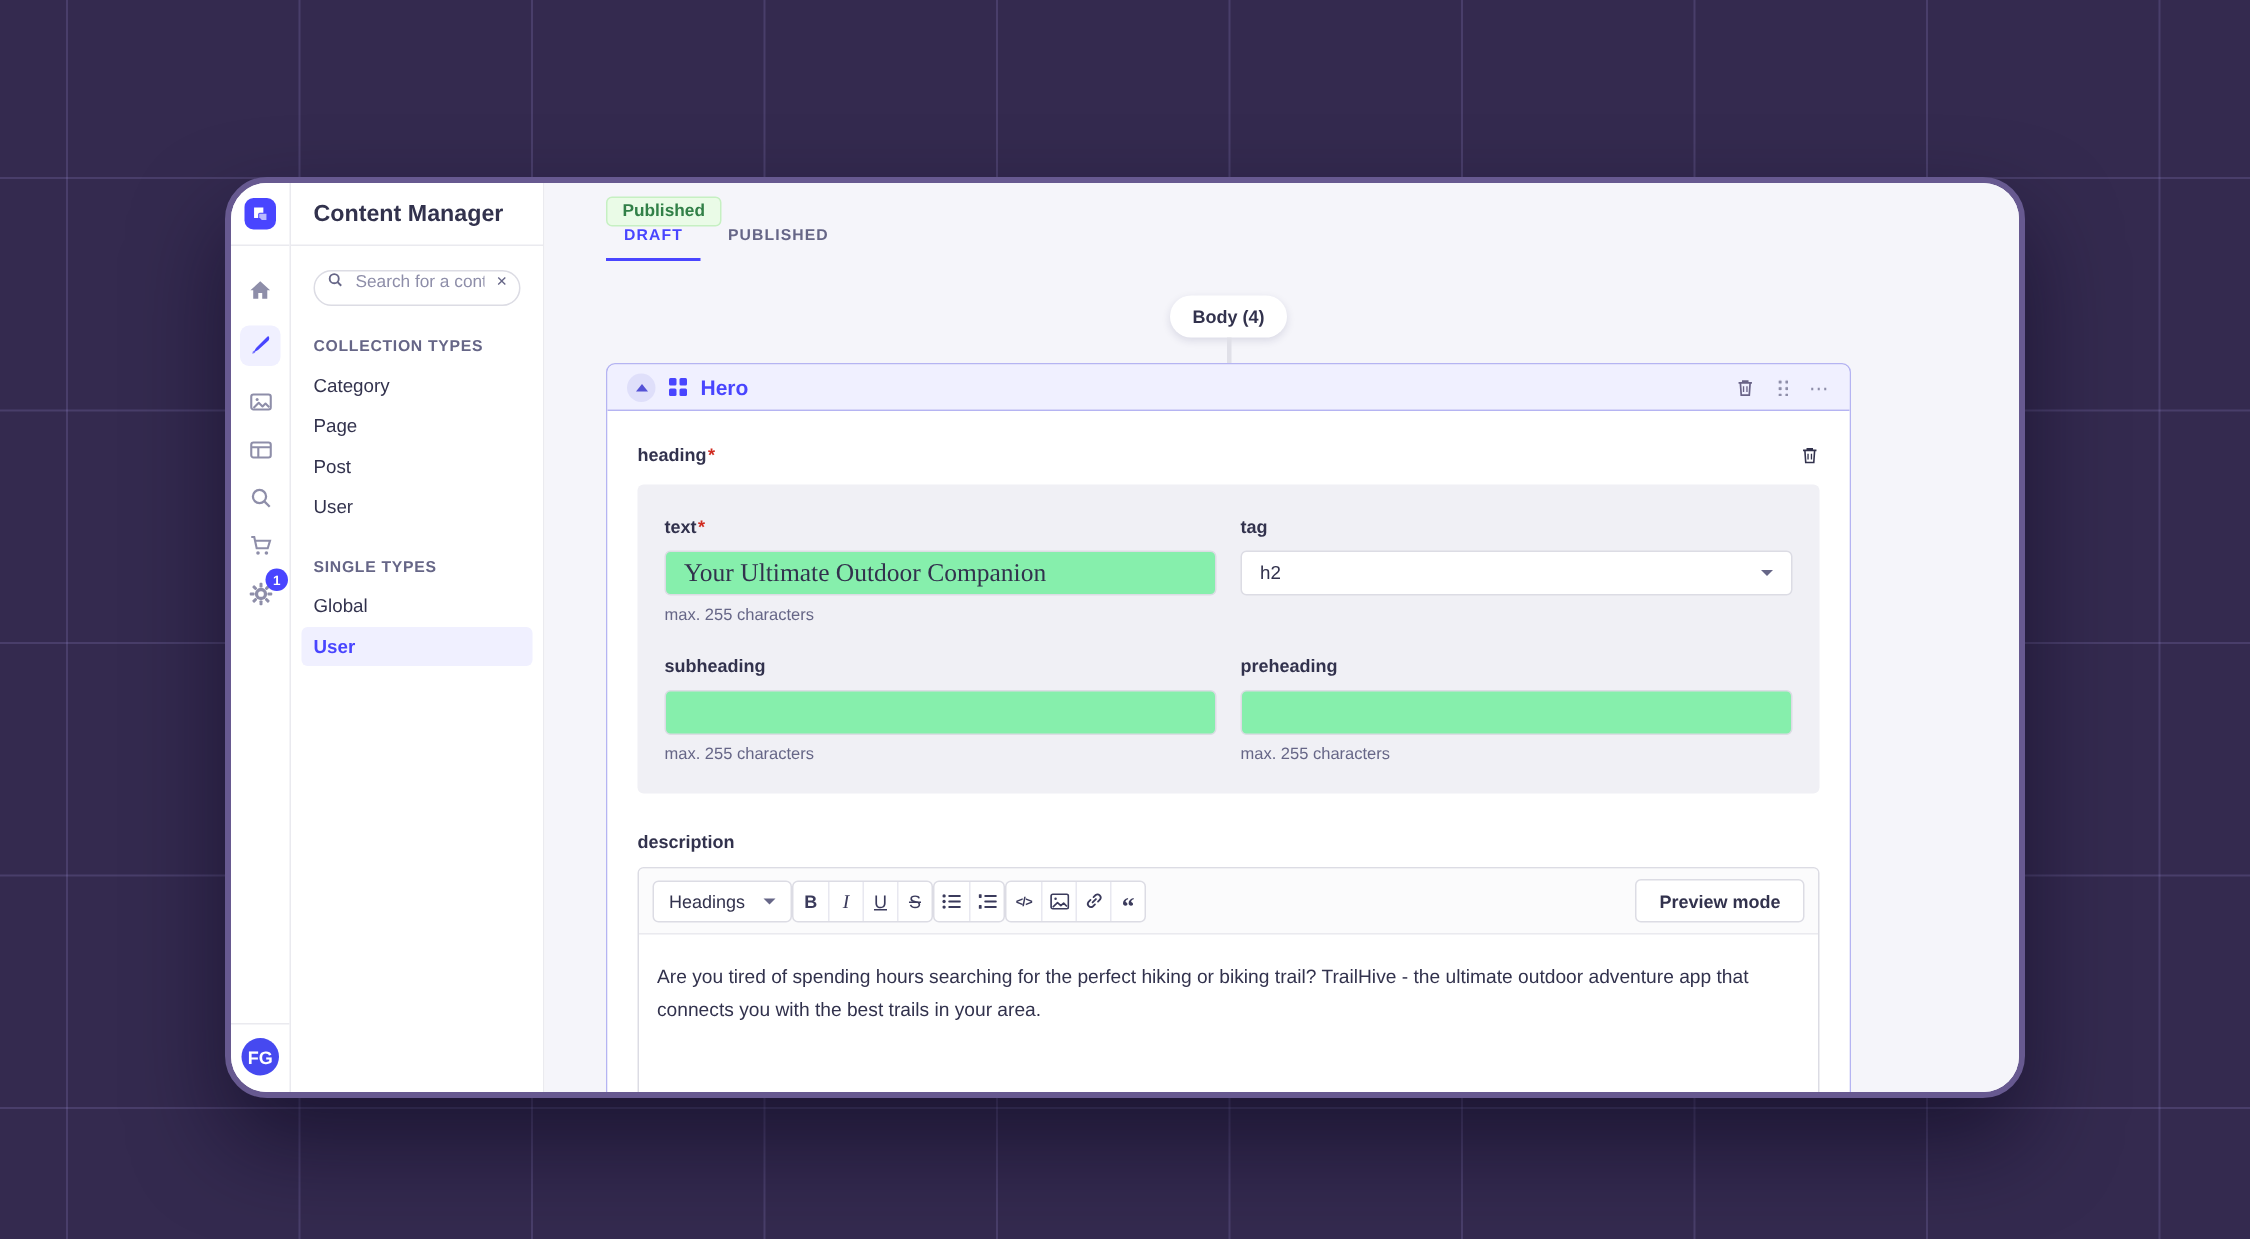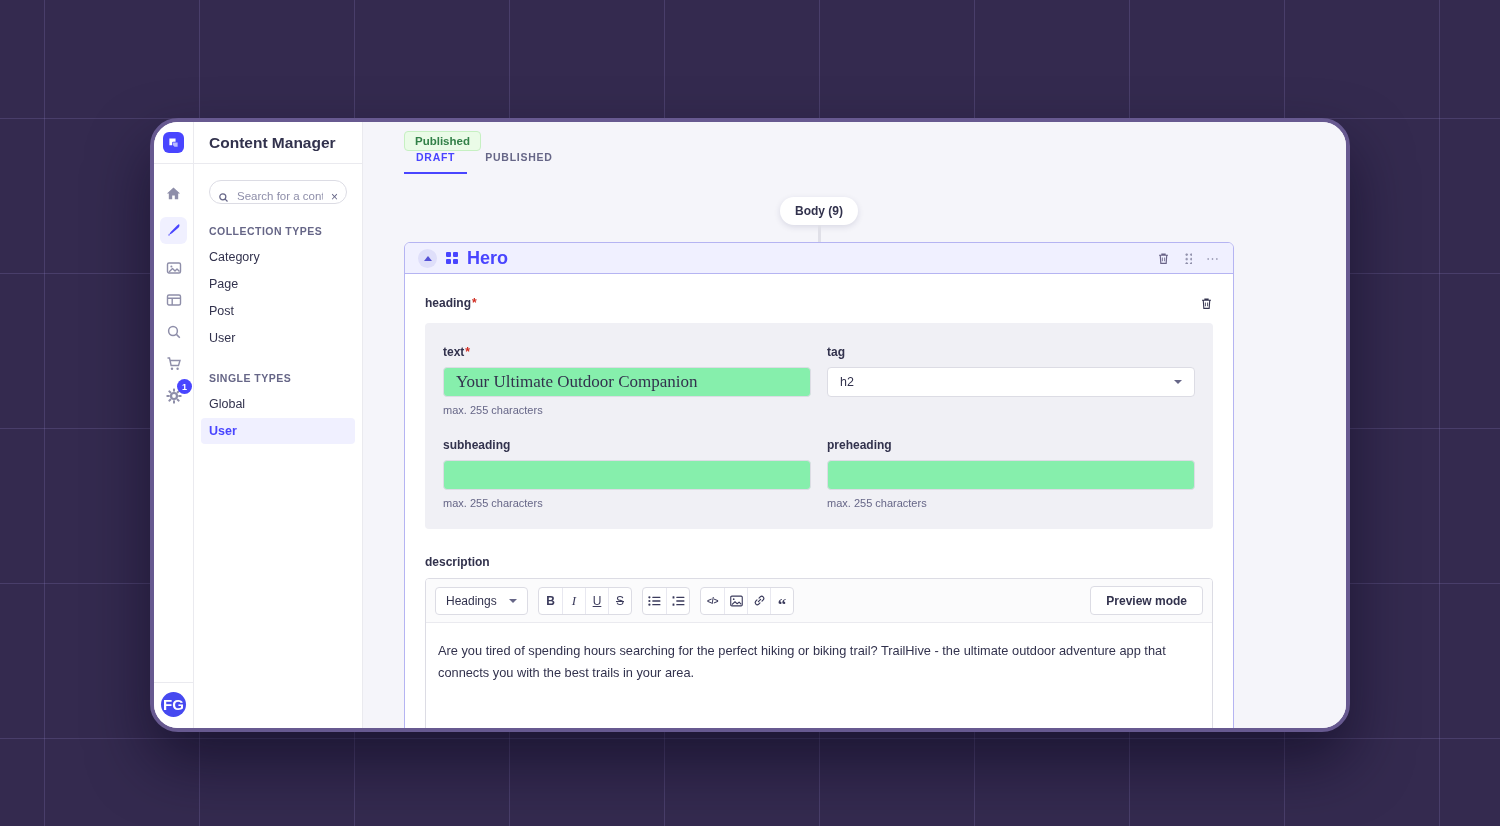--- a/index.html
+++ b/index.html
@@ -27,26 +27,26 @@
   .rail{width:39px;flex-shrink:0;border-right:1px solid #eaeaef;display:flex;flex-direction:column;align-items:center;background:#fff;}
   .rail-header{height:42px;width:100%;display:flex;align-items:center;justify-content:center;border-bottom:1px solid #eaeaef;box-sizing:border-box;}
   .logo{width:21px;height:21px;border-radius:6px;background:#4945ff;display:flex;align-items:center;justify-content:center;}
   .rail-nav{display:flex;flex-direction:column;align-items:center;gap:15px;margin-top:21px;}
   .rail-icon{color:#8e8ea9;display:flex;align-items:center;justify-content:center;width:17px;height:17px;}
   .rail-icon svg{display:block;}
   .active-wrap{width:27px;height:27px;background:#f0f0ff;border-radius:6px;display:flex;align-items:center;justify-content:center;}
   .gear-wrap{position:relative;}
   .notif{position:absolute;top:-8px;right:-10px;width:15px;height:15px;border-radius:50%;background:#4945ff;color:#fff;font-size:9px;font-weight:700;display:flex;align-items:center;justify-content:center;}
   .rail-footer{margin-top:auto;width:100%;border-top:1px solid #eaeaef;display:flex;justify-content:center;padding:9px 0 11px;}
-  .avatar{width:25px;height:25px;border-radius:50%;background:#4649f0;color:#fff;font-size:15px;font-weight:700;display:flex;align-items:center;justify-content:center;}
+  .avatar{width:25px;height:25px;border-radius:50%;background:#4649f0;color:#fff;font-size:12px;font-weight:700;display:flex;align-items:center;justify-content:center;}
   
   .panel{width:169px;flex-shrink:0;border-right:1px solid #eaeaef;background:#fff;box-sizing:border-box;}
   .panel-header{height:42px;border-bottom:1px solid #eaeaef;display:flex;align-items:center;padding-left:15px;font-size:15.5px;font-weight:700;color:#32324d;box-sizing:border-box;}
   .panel-body{padding:16px 15px;}
-  .searchbox{display:flex;align-items:flex-end;gap:6px;border:1px solid #dcdce4;border-radius:12px;height:24px;padding:0 8px;background:#fff;box-sizing:border-box;}
+  .searchbox{display:flex;align-items:flex-start;gap:6px;border:1px solid #dcdce4;border-radius:12px;height:24px;padding:0 8px;background:#fff;box-sizing:border-box;}
   .searchbox input{border:0;outline:0;flex:1;min-width:0;font-size:11.5px;color:#32324d;font-family:inherit;background:transparent;}
   .searchbox input::placeholder{color:#8e8ea9;}
   .close-x{color:#666687;font-size:12px;line-height:1;}
   .section-label{margin-top:21px;font-size:10.5px;font-weight:700;letter-spacing:.045em;color:#666687;}
   .nav-list{margin-top:7px;}
   .nav-item{margin:1px -8px 0;padding:6px 8px;font-size:12.5px;color:#32324d;border-radius:4px;cursor:default;}
   .nav-item.active{background:#f0f0ff;color:#4945ff;font-weight:700;}
   
   .content{flex:1;background:#f5f5fa;padding:9px 0 0 41px;overflow:hidden;position:relative;box-sizing:border-box;}
   .status-badge{display:inline-block;background:#eafbe7;border:1px solid #c6f0c2;color:#328048;font-size:11.5px;font-weight:700;padding:3px 10px;border-radius:4px;}
@@ -54,37 +54,37 @@
   .tab{font-size:10.5px;font-weight:700;letter-spacing:.07em;padding:0 12px 9px;color:#666687;}
   .tab.active{color:#4945ff;border-bottom:2px solid #4945ff;}
   .main-col{width:830px;margin-top:23px;}
   .chip-wrap{display:flex;flex-direction:column;align-items:center;}
   .chip{background:#fff;border-radius:18px;padding:7px 15px;font-size:12px;font-weight:600;color:#32324d;box-shadow:0 2px 6px rgba(33,33,82,.13);}
   .connector{width:3px;height:17px;background:#e0e0e8;}
   .hero{border:1px solid #b5b4f2;border-radius:6px 6px 0 0;}
   .hero-header{height:30px;background:#f0f0ff;display:flex;align-items:center;padding:0 13px;gap:9px;border-radius:5px 5px 0 0;box-sizing:border-box;}
   .collapse-btn{width:19px;height:19px;border-radius:50%;background:#dfdffa;display:flex;align-items:center;justify-content:center;}
   .caret-up{width:0;height:0;border-left:4px solid transparent;border-right:4px solid transparent;border-bottom:5px solid #5552d6;}
-  .hero-title{font-size:18px;font-weight:700;color:#4945ff;}
+  .hero-title{font-size:14px;font-weight:700;color:#4945ff;}
   .hero-actions{margin-left:auto;display:flex;align-items:center;gap:14px;color:#8e8ea9;}
   .drag-dots{width:8px;height:12px;background-image:radial-gradient(circle,#8e8ea9 1.1px,transparent 1.3px);background-size:4.5px 4.4px;background-position:0.5px 0.5px;}
   .ellipsis{font-size:13px;color:#8e8ea9;letter-spacing:1px;line-height:1;}
   .hero-body{background:#fff;padding:22px 20px 0;border-top:1px solid #b5b4f2;}
   .field-label{font-size:12px;font-weight:700;color:#32324d;}
   .req{color:#d02b20;margin-left:1px;}
   .heading-row{display:flex;justify-content:space-between;align-items:center;}
   .group-box{margin-top:13px;background:#f0f0f5;border-radius:4px;padding:19px 18px 20px;display:grid;grid-template-columns:1fr 1fr;column-gap:16px;row-gap:19px;}
   .control{margin-top:7px;}
   .text-input{width:100%;box-sizing:border-box;height:30px;border:1px solid #dcdce4;border-radius:4px;padding:0 12px;font-size:17px;color:#32324d;background:#86efac;font-family:Liberation Serif, serif;outline:0;}
   .hint{margin-top:7px;font-size:11px;color:#666687;}
   .select-box{height:30px;border:1px solid #dcdce4;border-radius:4px;background:#fff;display:flex;align-items:center;justify-content:space-between;padding:0 12px;font-size:12.5px;color:#32324d;box-sizing:border-box;}
   .chev-down{width:0;height:0;border-left:4px solid transparent;border-right:4px solid transparent;border-top:4.5px solid #666687;}
   .desc-block{margin-top:23px;}
   .editor{margin-top:8px;border:1px solid #dcdce4;border-radius:4px;background:#fff;height:180px;overflow:hidden;}
-  .toolbar{display:flex;align-items:center;gap:10px;padding:7px 9px;background:#fbfbfc;border-bottom:1px solid #eaeaef;}
+  .toolbar{display:flex;align-items:center;gap:0;padding:7px 9px;background:#fbfbfc;border-bottom:1px solid #eaeaef;}
   .headings-btn{display:flex;align-items:center;justify-content:space-between;width:93px;height:28px;border:1px solid #dcdce4;border-radius:4px;background:#fff;padding:0 10px;font-size:12px;color:#32324d;box-sizing:border-box;}
   .btn-group{display:flex;border:1px solid #dcdce4;border-radius:4px;background:#fff;overflow:hidden;height:28px;box-sizing:border-box;}
   .tb-btn{width:23px;display:flex;align-items:center;justify-content:center;border-left:1px solid #e8e8f0;color:#3b3b5c;box-sizing:border-box;}
   .tb-btn:first-child{border-left:0;}
   .tb-b{font-weight:700;font-size:12px;}
   .tb-i{font-style:italic;font-family:"Liberation Serif",serif;font-size:13px;}
   .tb-u{text-decoration:underline;font-size:12px;}
   .tb-s{text-decoration:line-through;font-size:12px;}
   .tb-code{font-size:8.5px;font-weight:700;letter-spacing:-.5px;}
   .tb-quote{font-size:17px;font-weight:700;font-family:"Liberation Serif",serif;line-height:.2;padding-top:9px;}
@@ -209,21 +209,21 @@
   <div class="content">
     <span class="status-badge">Published</span>
 
     <div class="tabs">
       <span class="tab active">DRAFT</span>
       <span class="tab">PUBLISHED</span>
     </div>
 
     <div class="main-col">
       <div class="chip-wrap">
-        <span class="chip">Body (9)</span>
+        <span class="chip">Body (4)</span>
         <span class="connector"></span>
       </div>
 
       <div class="hero">
         <div class="hero-header">
           <span class="collapse-btn">
               <span class="caret-up"></span>
             </span>
           <svg width="12" height="12" viewBox="0 0 12 12" fill="#4945ff">
               <rect x="0" y="0" width="5" height="5" rx="1"></rect>

